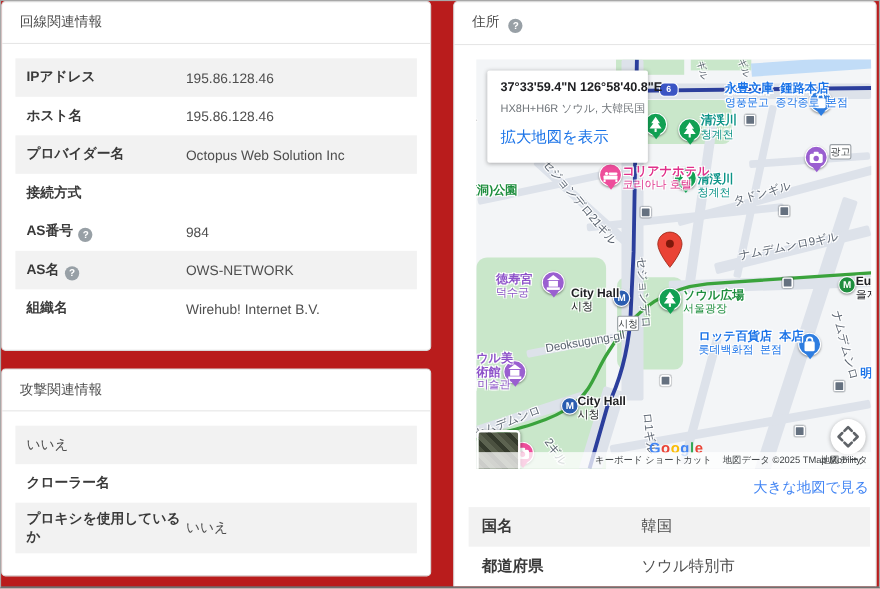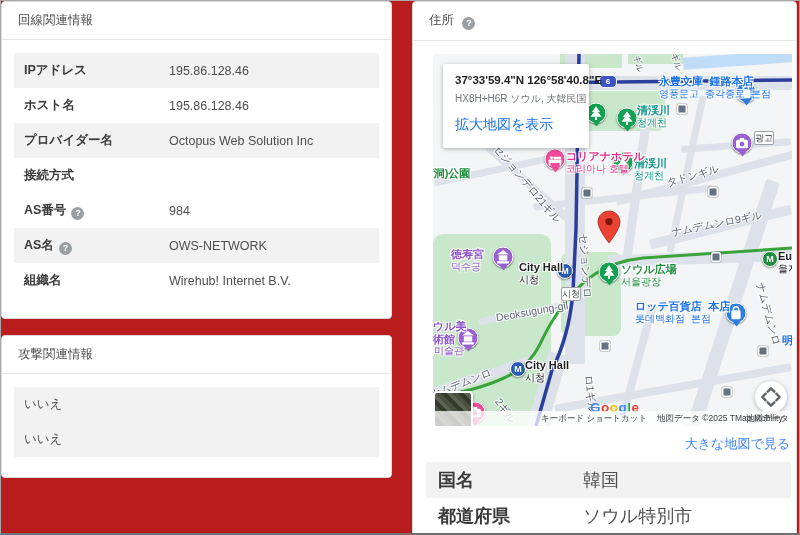--- a/index.html
+++ b/index.html
@@ -16,21 +16,21 @@
   .info-row.striped{background:#f2f2f2;}
   .row-label{flex:0 0 145px;font-weight:bold;color:#3a3a3a;}
   .row-value{color:#4e4e4e;}
   .help-icon{display:inline-block;width:13px;height:13px;margin-left:5px;border-radius:50%;
              background:#98a0a6;color:#fff;font-size:9px;font-weight:bold;text-align:center;
              line-height:13px;vertical-align:-2px;cursor:pointer;}
   
   .col-right{position:absolute;left:411px;top:0;width:385px;height:560px;}
   .col-right .panel-body{padding:13px 5px 13px 13px;}
   .addr-row{display:flex;align-items:center;min-height:36px;box-sizing:border-box;
-            padding:6px 12px;font-size:18px;}
+            padding:6px 12px;font-size:14px;}
   .addr-row.striped{background:#f2f2f2;}
   .addr-row .row-label{flex:0 0 145px;}
   .map-link-row{text-align:right;margin:8px 0 9px 0;padding-right:1px;}
   .map-link-row a{color:#4285f4;font-size:13px;text-decoration:none;cursor:pointer;}
   
   .map{position:relative;margin-left:7px;width:359px;height:372px;background:#f3f5f7;
        overflow:hidden;font-size:11px;}
   .park{position:absolute;background:#c9e7ca;}
   .water{position:absolute;background:#c1dcf7;}
   .road{position:absolute;background:#dde2ea;border-radius:2px;}
@@ -122,21 +122,26 @@
             <span class="row-value">Wirehub! Internet B.V.</span>
           </div>
         </div>
       </div>
       <div class="panel">
         <div class="panel-header">攻撃関連情報</div>
         <div class="panel-body">
           <div class="info-row striped">
             <span class="row-value">いいえ</span>
           </div>
+          <div class="info-row">
+            <span class="row-label">クローラー名</span>
+            <span class="row-value"></span>
+          </div>
           <div class="info-row striped">
+            <span class="row-label">プロキシを使用しているか</span>
             <span class="row-value">いいえ</span>
           </div>
         </div>
       </div>
     </div>
 
   <div class="panel col-right">
     <div class="panel-header">
       <span>住所</span>
       <span class="help-icon">?</span>

